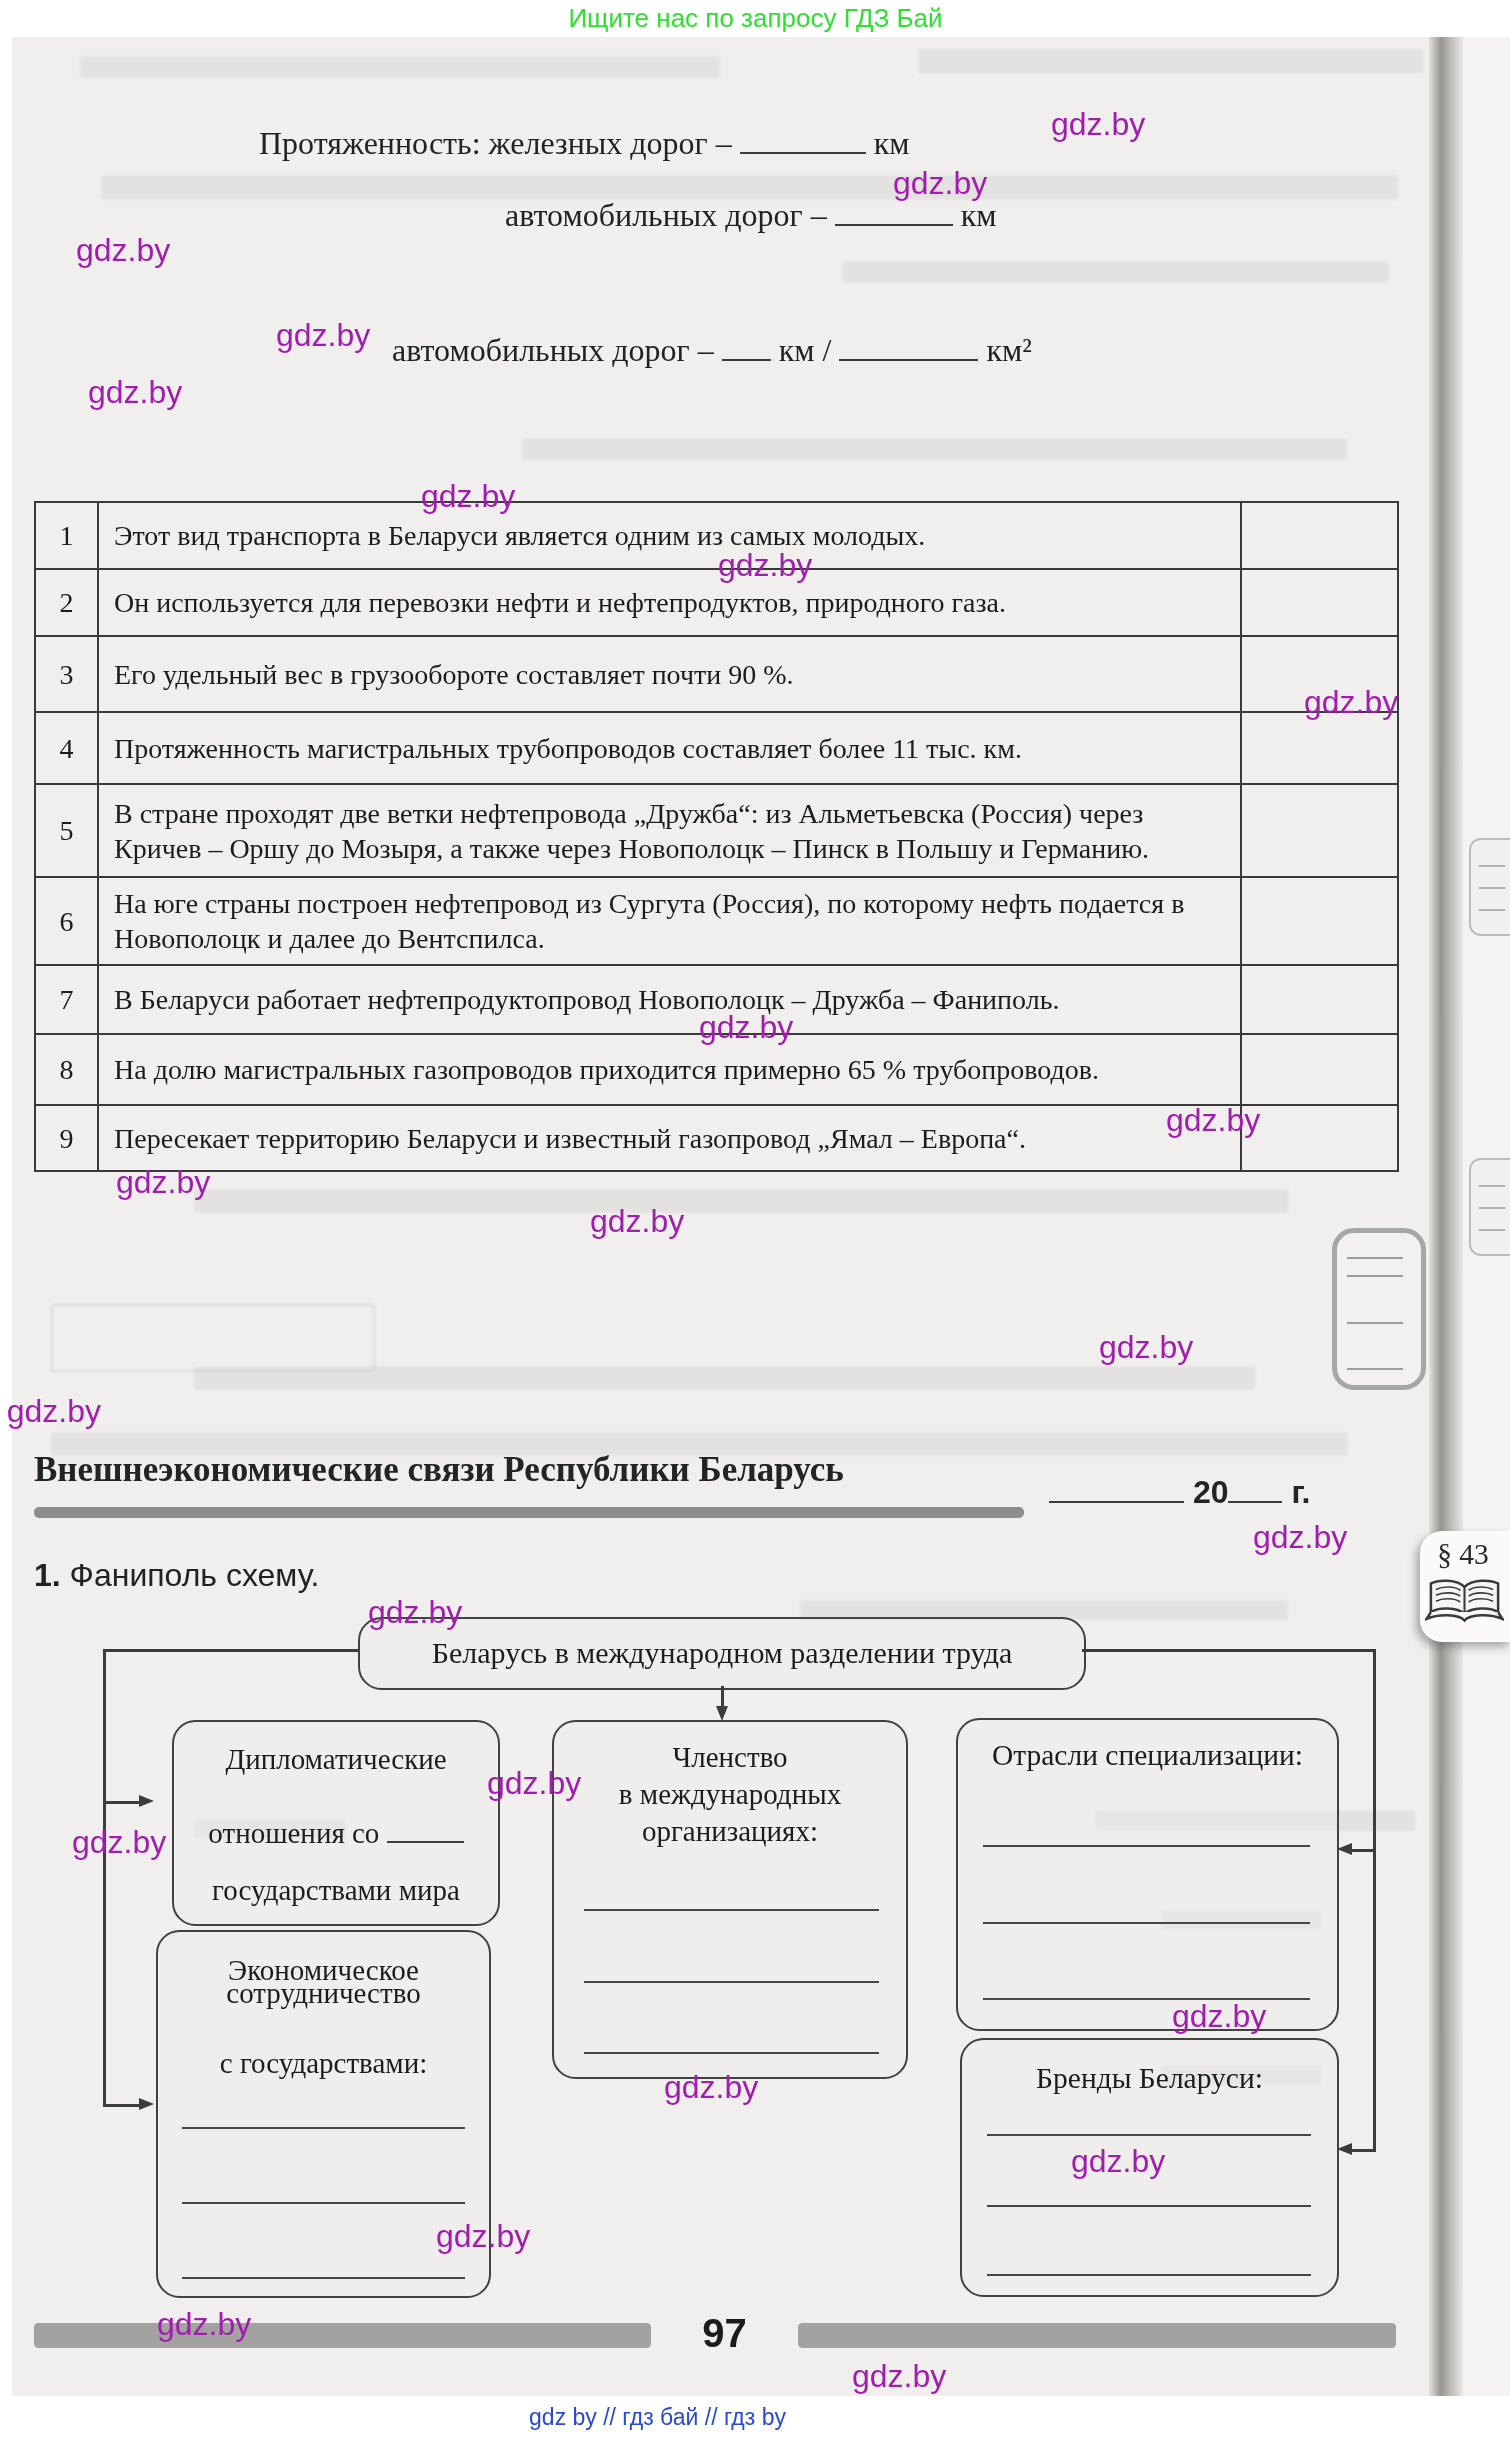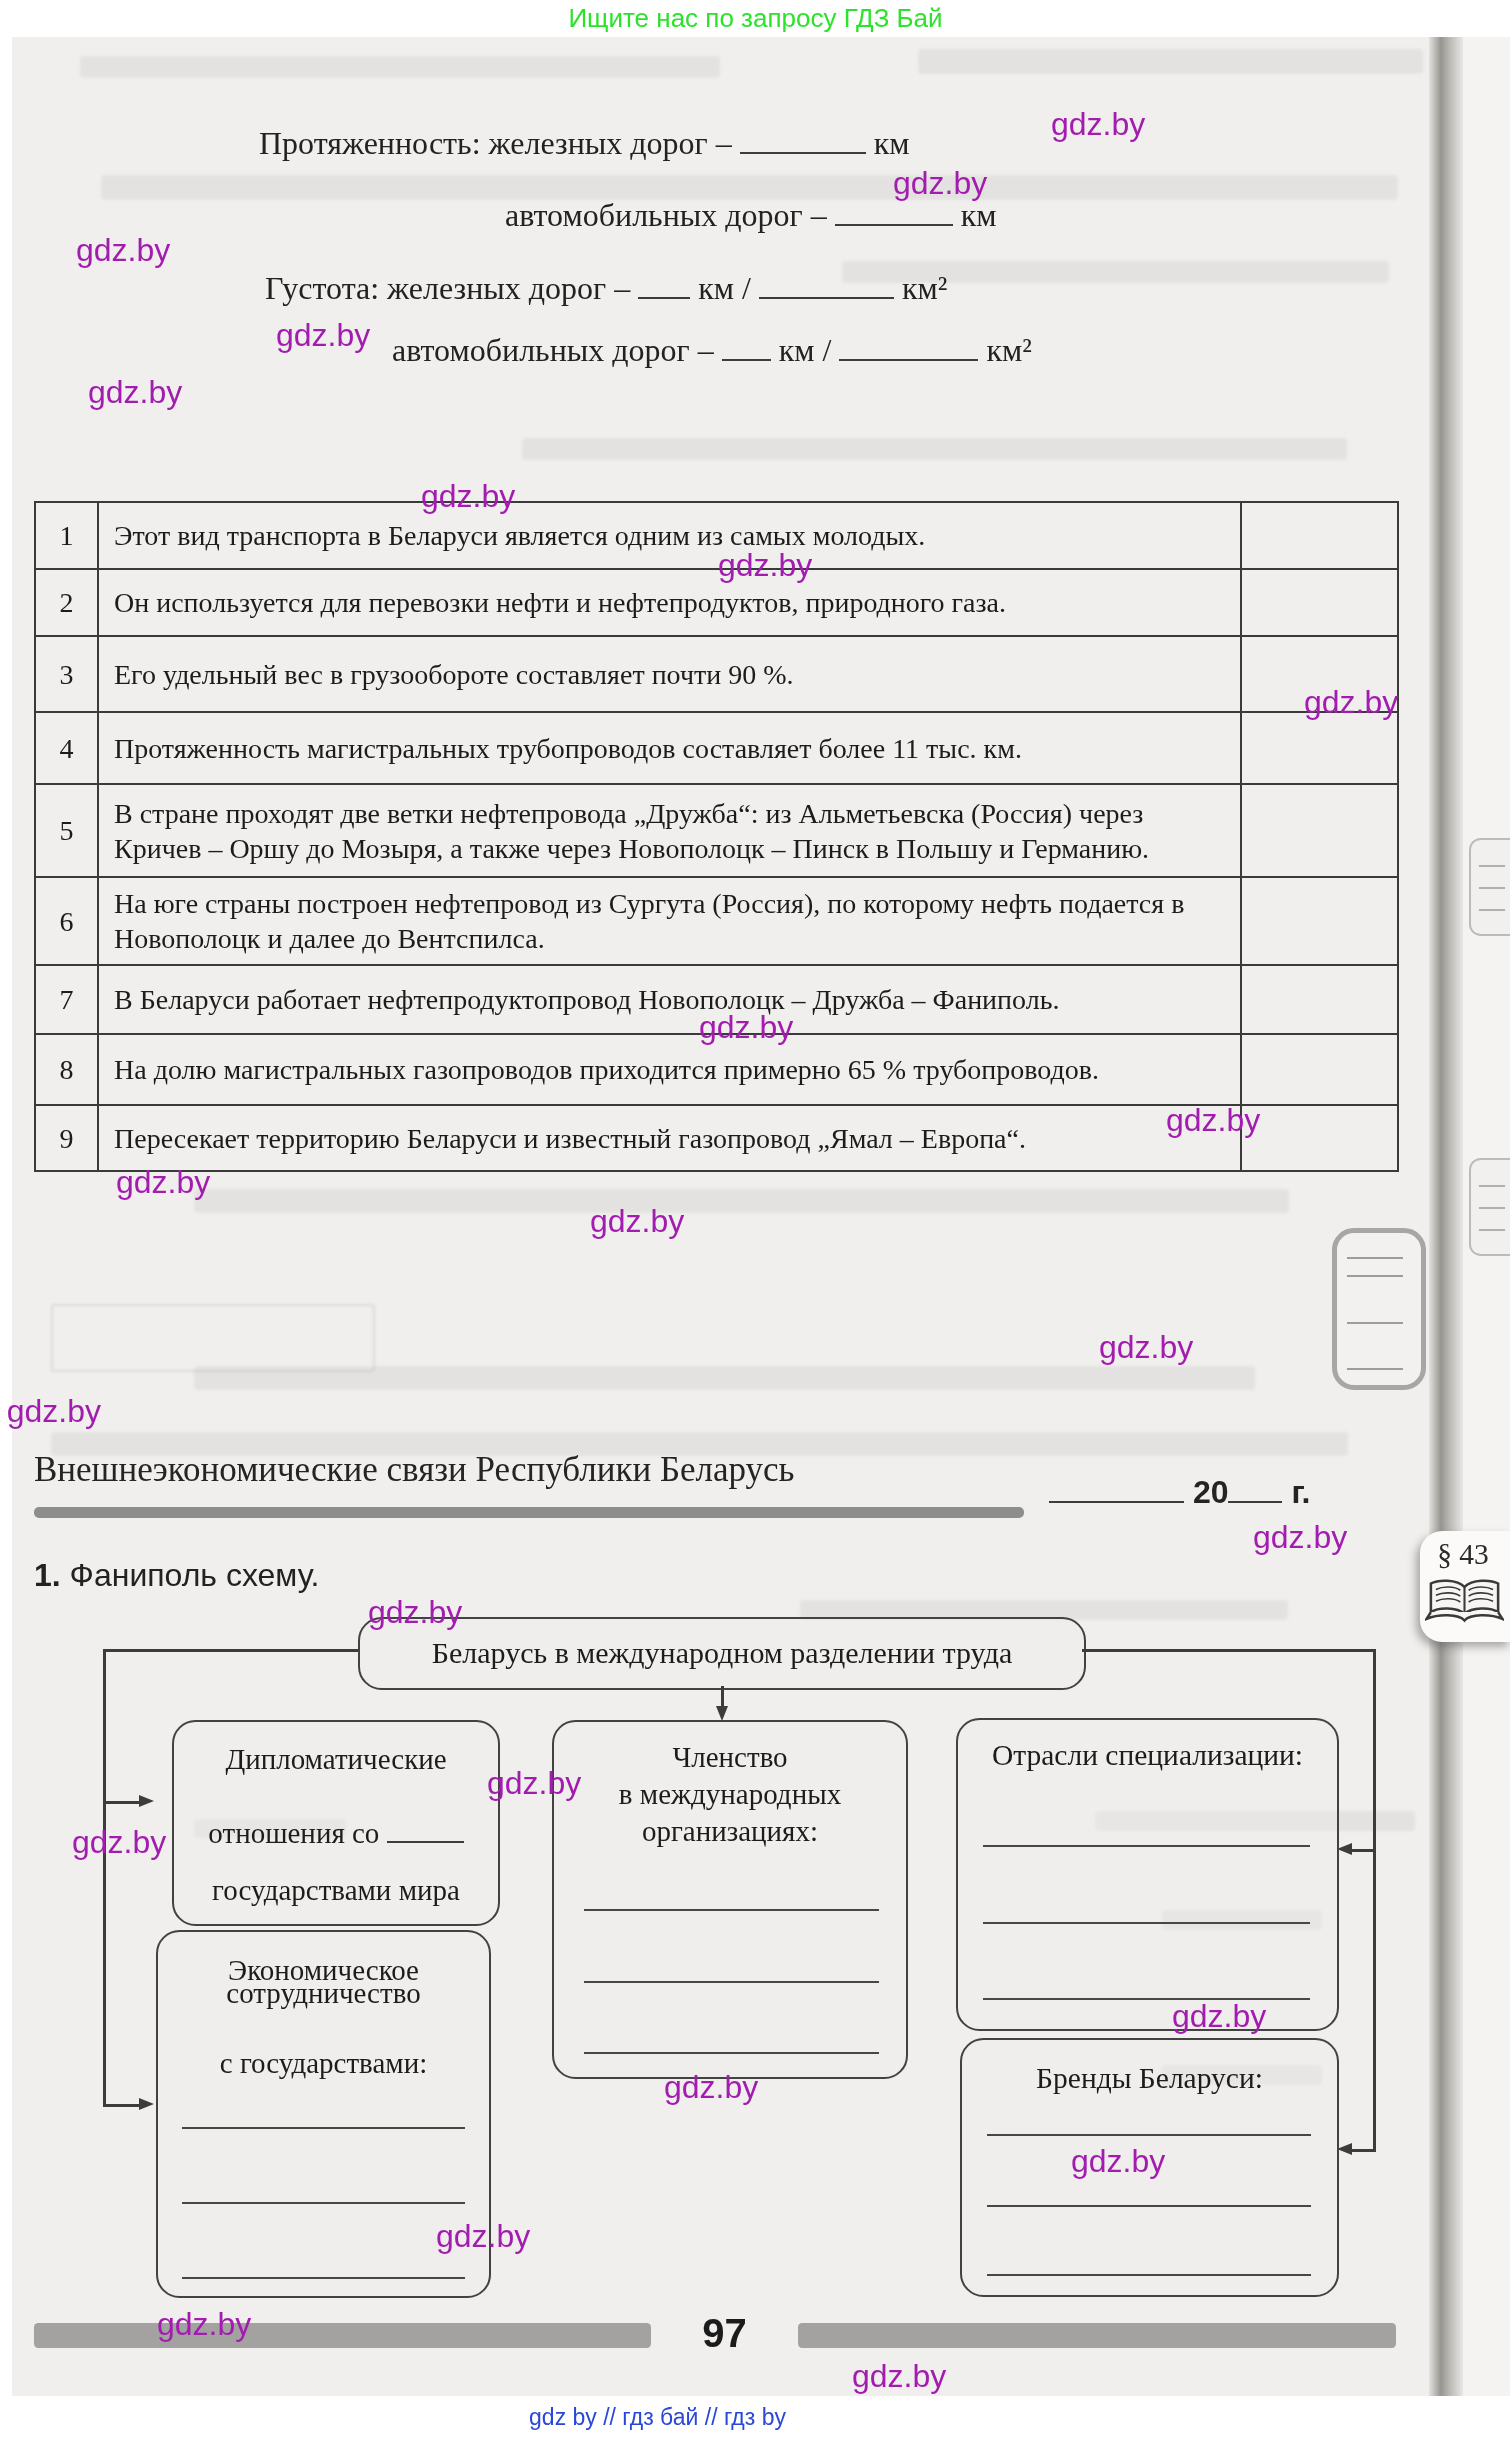--- a/index.html
+++ b/index.html
@@ -31,21 +31,21 @@
   
   .hl{position:absolute;height:2.5px;background:#3c3c3c;}
   .vl{position:absolute;width:2.5px;background:#3c3c3c;}
   .ah-r{position:absolute;width:0;height:0;border-left:15px solid #3c3c3c;border-top:6.7px solid transparent;border-bottom:6.7px solid transparent;}
   .ah-l{position:absolute;width:0;height:0;border-right:15px solid #3c3c3c;border-top:6.7px solid transparent;border-bottom:6.7px solid transparent;}
   .ah-d{position:absolute;width:0;height:0;border-top:15px solid #3c3c3c;border-left:6.7px solid transparent;border-right:6.7px solid transparent;}
   
   .ghost{position:absolute;background:#9a9a96;opacity:0.14;border-radius:3.4px;filter:blur(1.7px);}
   .ghostbox{position:absolute;border:5.9px solid #9a9a98;border-radius:22px;opacity:0.85;background:#f3f2f0;}
   
-  #heading{position:absolute;left:34px;top:1450px;width:1011px;font-weight:normal;font-size:35px;color:#242424;}
+  #heading{position:absolute;left:34px;top:1450px;width:1011px;font-weight:bold;font-size:35px;color:#242424;}
   #headrule{position:absolute;left:34px;top:1507px;width:990px;height:11px;background:#8d8d8b;border-radius:5px;}
   #dateline{position:absolute;left:1049px;top:1472px;font-weight:bold;font-size:32px;color:#242424;
             font-family:"Liberation Sans",sans-serif;white-space:nowrap;}
   
   #ptab{position:absolute;left:1420px;top:1531px;width:91px;height:111px;background:#fbfaf8;
         border-radius:22px 0 0 22px;box-shadow:-3.4px 5px 8.4px rgba(80,80,80,0.45);}
   #ptab .pnum{position:absolute;left:0;right:5px;top:6.7px;text-align:center;font-size:29.5px;color:#2a2a2a;}
   
   .fbar{position:absolute;height:25px;background:#a3a2a0;border-radius:4.2px;}
   #pageno{position:absolute;left:653px;top:2311px;width:143px;text-align:center;
@@ -96,27 +96,20 @@
 
   <div class="fill" style="left:259px;top:123px;">
     <span>Протяженность: железных дорог –</span>
     <span class="blank" style="width:126px;"></span>
     <span>км</span>
   </div>
   <div class="fill" style="left:505px;top:195px;">
     <span>автомобильных дорог –</span>
     <span class="blank" style="width:118px;"></span>
     <span>км</span>
-  </div>
-  <div class="fill" style="left:265px;top:268px;">
-    <span>Густота: железных дорог –</span>
-    <span class="blank" style="width:52px;"></span>
-    <span>км /</span>
-    <span class="blank" style="width:135px;"></span>
-    <span>км²</span>
   </div>
   <div class="fill" style="left:392px;top:330px;">
     <span>автомобильных дорог –</span>
     <span class="blank" style="width:49px;"></span>
     <span>км /</span>
     <span class="blank" style="width:139px;"></span>
     <span>км²</span>
   </div>
 
 

